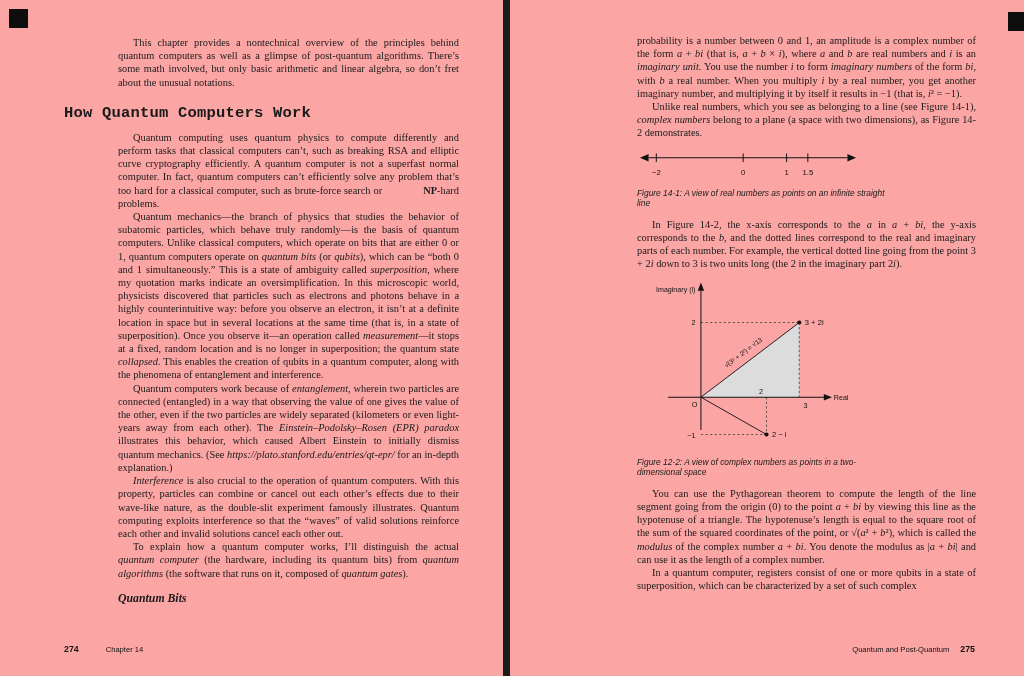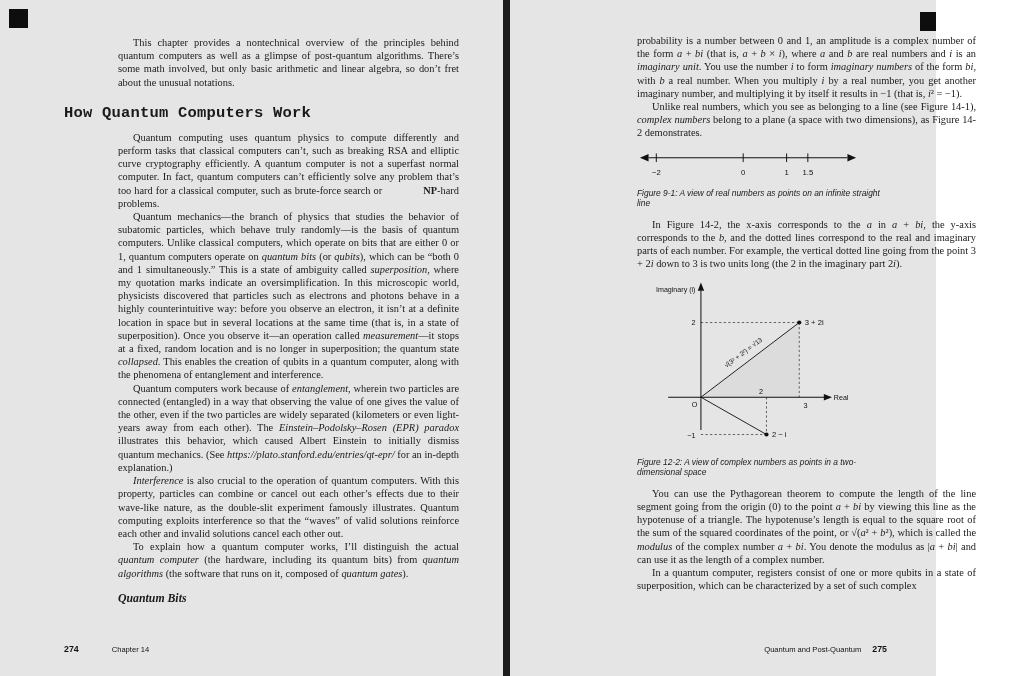--- a/index.html
+++ b/index.html
@@ -1,18 +1,18 @@
 <!DOCTYPE html>
 <html><head>
 <meta charset="utf-8">
 <style>
   * { margin:0; padding:0; box-sizing:border-box; }
   html,body { width:1024px; height:676px; }
   body { background:#ffffff; font-family:"Liberation Serif", serif; color:#1a1a1a; overflow:hidden; }
-  .spread { position:relative; width:936px; height:676px; background:#e5e5e5; }
+  .spread { position:relative; width:1024px; height:676px; background:#fca5a5; }
 
   .spine { position:absolute; left:503px; top:0; width:7px; height:676px; background:#1c1c1c;
            box-shadow: -10px 0 12px -5px rgba(0,0,0,0.28), 10px 0 12px -5px rgba(0,0,0,0.28); }
   .tab-left  { position:absolute; left:9px;  top:9px;  width:19px; height:19px; background:#0e0e0e; }
   .tab-right { position:absolute; right:0;   top:12px; width:16px; height:19px; background:#0e0e0e; }
 
   .col { position:absolute; }
   .col-left  { left:118px; top:36px; width:341px; }
   .col-right { left:637px; top:34px; width:339px; }
 
@@ -38,21 +38,21 @@
   .dash { stroke:#444; stroke-width:0.9; stroke-dasharray:2.5,2.5; fill:none; }
   .arrow { fill:#111; }
   .dot { fill:#111; }
   .tri { fill:#dcdcdc; }
 
   .footer { position:absolute; bottom:22px; font-family:"Liberation Sans", sans-serif;
             font-size:7.6px; color:#111; white-space:nowrap; }
   .footer-left  { left:64px; }
   .footer-right { right:49px; text-align:center; }
   .pagenum { font-weight:bold; font-size:8.8px; }
-  .footer-left  .running { margin-left:18px;padding-left:15px; }
+  .footer-left  .running { margin-left:12px;padding-left:15px; }
   .footer-right .running { margin-right:11px; }
 </style>
 </head>
 <body>
 
 <div class="spread">
 
   <div class="tab-left"></div>
   <div class="tab-right"></div>
 
@@ -85,21 +85,21 @@
         <line class="tick" x1="20" y1="5.5" x2="20" y2="14.5"></line>
         <line class="tick" x1="110" y1="5.5" x2="110" y2="14.5"></line>
         <line class="tick" x1="155" y1="5.5" x2="155" y2="14.5"></line>
         <line class="tick" x1="177" y1="5.5" x2="177" y2="14.5"></line>
         <text x="20" y="28" font-size="8" text-anchor="middle">−2</text>
         <text x="110" y="28" font-size="8" text-anchor="middle">0</text>
         <text x="155" y="28" font-size="8" text-anchor="middle">1</text>
         <text x="177" y="28" font-size="8" text-anchor="middle">1.5</text>
       </svg>
     </div>
-    <div class="fig-caption">Figure 9-1: A view of real numbers as points on an infinite straight line</div>
+    <div class="fig-caption">Figure 14-1: A view of real numbers as points on an infinite straight line</div>
 
     <p class="body indent">In Figure 14-2, the x-axis corresponds to the <em>a</em> in <em>a</em> + <em>bi</em>, the y-axis corresponds to the <em>b</em>, and the dotted lines correspond to the real and imaginary parts of each number. For example, the vertical dotted line going from the point 3 + 2<em>i</em> down to 3 is two units long (the 2 in the imaginary part 2<em>i</em>).</p>
 
     <div class="fig fig2wrap">
       <svg viewBox="0 0 250 190" width="228" height="173">
 
         <polygon class="tri" points="70,132 178,132 178,50"></polygon>
 
         <line class="dash" x1="70" y1="50" x2="178" y2="50"></line>
         <line class="dash" x1="178" y1="50" x2="178" y2="132"></line>

